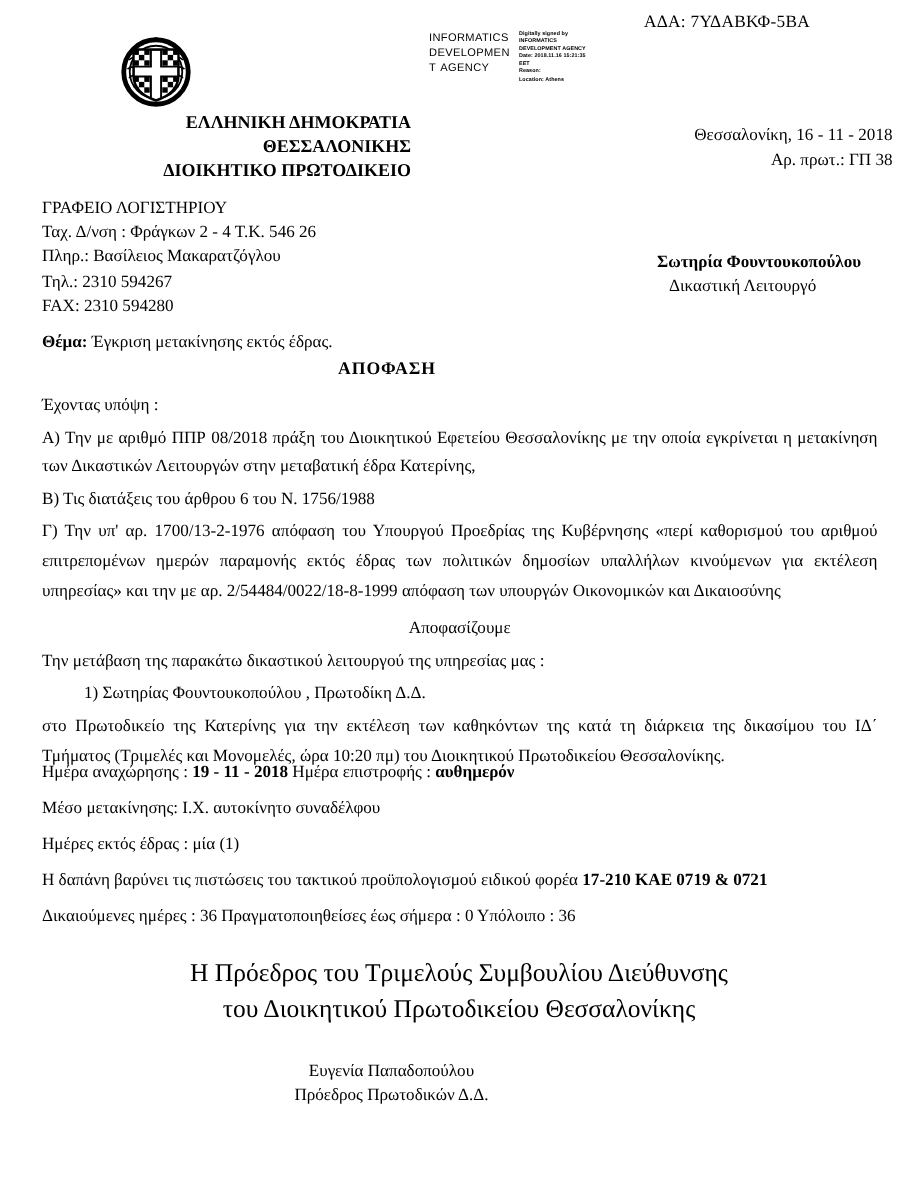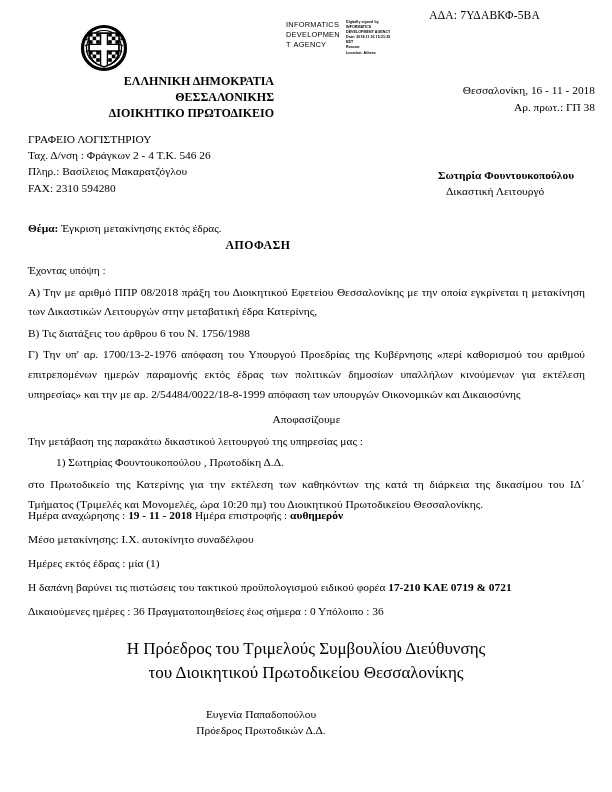--- a/index.html
+++ b/index.html
@@ -291,20 +291,21 @@
   <div class="org">
     <div>ΕΛΛΗΝΙΚΗ ΔΗΜΟΚΡΑΤΙΑ</div>
     <div>ΘΕΣΣΑΛΟΝΙΚΗΣ</div>
     <div>ΔΙΟΙΚΗΤΙΚΟ ΠΡΩΤΟΔΙΚΕΙΟ</div>
   </div>
 
   <div class="contact">
     <div>ΓΡΑΦΕΙΟ ΛΟΓΙΣΤΗΡΙΟΥ</div>
     <div>Ταχ. Δ/νση : Φράγκων 2 - 4 Τ.Κ. 546 26</div>
     <div>Πληρ.: Βασίλειος Μακαρατζόγλου</div>
+    <div>Τηλ.: 2310 594267</div>
     <div>FAX: 2310 594280</div>
   </div>
 
   <div class="meta-date">
     <div>Θεσσαλονίκη, 16 - 11 - 2018</div>
     <div>Αρ. πρωτ.: ΓΠ 38</div>
   </div>
 
   <div class="recipient">
     <div class="name">Σωτηρία Φουντουκοπούλου</div>

